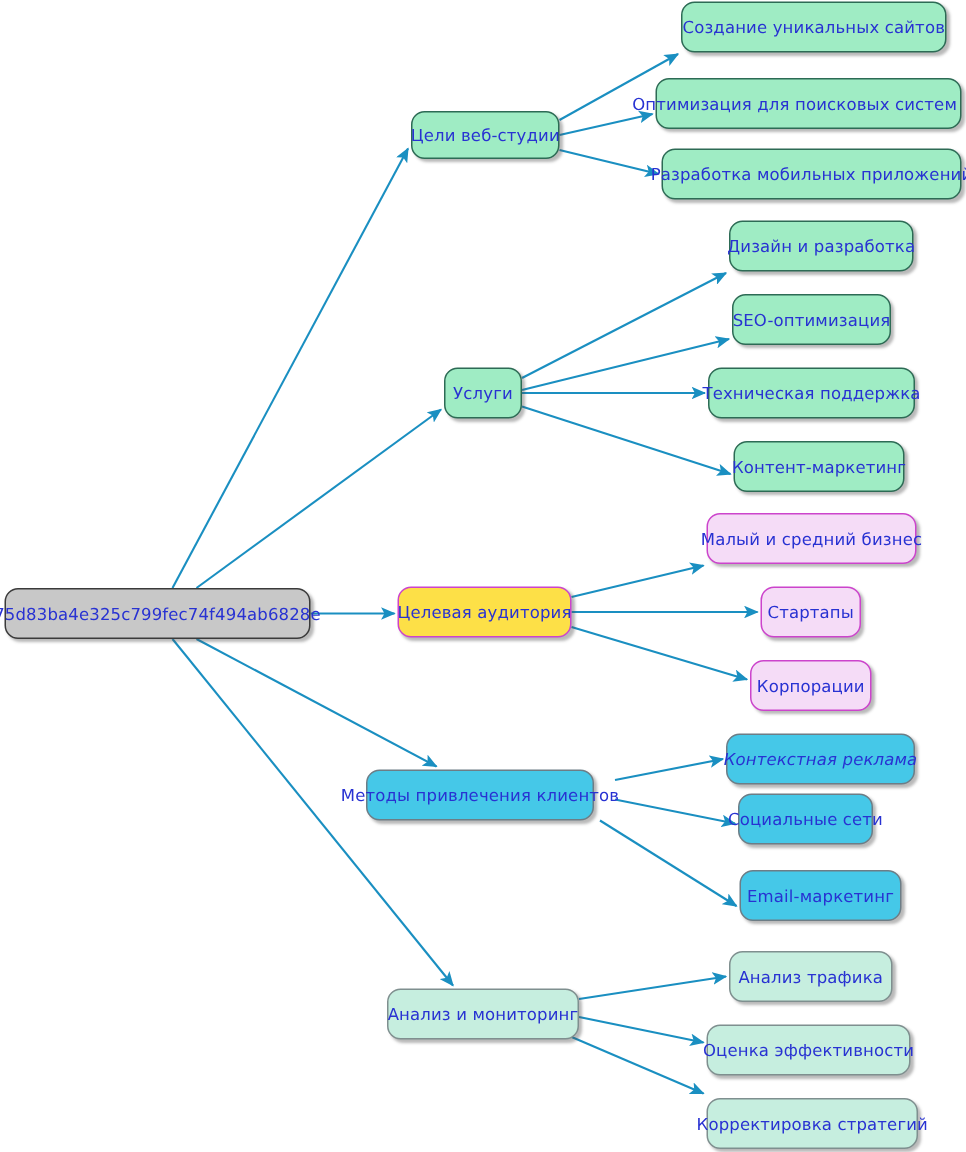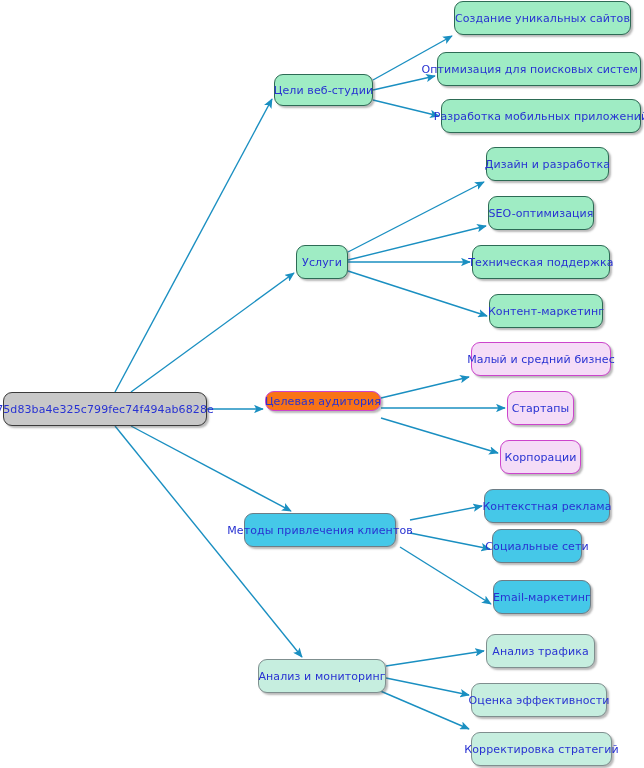--- a/index.html
+++ b/index.html
@@ -104,42 +104,42 @@
       </div>
       <div class="node" style="left: 488px; top: 196px; width: 106px; height: 34px; background: rgb(159, 236, 196); border: 1px solid rgb(45, 107, 85); color: rgb(40, 50, 210);">
         <span class="node-label">SEO-оптимизация</span>
       </div>
       <div class="node" style="left: 472px; top: 245px; width: 138px; height: 34px; background: rgb(159, 236, 196); border: 1px solid rgb(45, 107, 85); color: rgb(40, 50, 210); align-items: center;">
         <span class="node-label">Техническая поддержка</span>
       </div>
       <div class="node" style="left: 489px; top: 294px; width: 114px; height: 34px; background: rgb(159, 236, 196); border: 1px solid rgb(45, 107, 85); color: rgb(40, 50, 210);">
         <span class="node-label">Контент-маркетинг</span>
       </div>
-      <div class="node" style="left: 265px; top: 391px; width: 116px; height: 20px; background: #f97316; border: 1px solid rgb(204, 68, 204); color: rgb(40, 50, 210);">
+      <div class="node" style="left: 265px; top: 391px; width: 116px; height: 34px; background: #fde047; border: 1px solid rgb(204, 68, 204); color: rgb(40, 50, 210);">
         <span class="node-label">Целевая аудитория</span>
       </div>
       <div class="node" style="left: 471px; top: 342px; width: 140px; height: 34px; background: rgb(245, 220, 247); border: 1px solid rgb(204, 68, 204); color: rgb(40, 50, 210);">
         <span class="node-label">Малый и средний бизнес</span>
       </div>
       <div class="node" style="left: 507px; top: 391px; width: 67px; height: 34px; background: rgb(245, 220, 247); border: 1px solid rgb(204, 68, 204); color: rgb(40, 50, 210);">
         <span class="node-label">Стартапы</span>
       </div>
       <div class="node" style="left: 500px; top: 440px; width: 81px; height: 34px; background: rgb(245, 220, 247); border: 1px solid rgb(204, 68, 204); color: rgb(40, 50, 210);">
         <span class="node-label">Корпорации</span>
       </div>
       <div class="node" style="left: 244px; top: 513px; width: 152px; height: 34px; background: rgb(69, 200, 232); border: 1px solid rgb(109, 125, 134); color: rgb(40, 50, 210);">
         <span class="node-label">Методы привлечения клиентов</span>
       </div>
-      <div class="node" style="left: 484px; top: 489px; width: 126px; height: 34px; background: rgb(69, 200, 232); border: 1px solid rgb(109, 125, 134); color: rgb(40, 50, 210);">
+      <div class="node" style="left: 484px; top: 489px; width: 126px; height: 34px; background: rgb(69, 200, 232); border: 1px solid rgb(109, 125, 134); color: rgb(40, 50, 210); font-style: italic;">
         <span class="node-label">Контекстная реклама</span>
       </div>
       <div class="node" style="left: 492px; top: 529px; width: 90px; height: 34px; background: rgb(69, 200, 232); border: 1px solid rgb(109, 125, 134); color: rgb(40, 50, 210);">
         <span class="node-label">Социальные сети</span>
       </div>
-      <div class="node" style="left: 493px; top: 580px; width: 98px; height: 34px; background: rgb(69, 200, 232); border: 1px solid rgb(109, 125, 134); color: rgb(40, 50, 210);">
+      <div class="node" style="left: 493px; top: 580px; width: 108px; height: 34px; background: rgb(69, 200, 232); border: 1px solid rgb(109, 125, 134); color: rgb(40, 50, 210);">
         <span class="node-label">Email-маркетинг</span>
       </div>
       <div class="node" style="left: 258px; top: 659px; width: 128px; height: 34px; background: rgb(198, 238, 223); border: 1px solid rgb(127, 143, 143); color: rgb(40, 50, 210);">
         <span class="node-label">Анализ и мониторинг</span>
       </div>
       <div class="node" style="left: 486px; top: 634px; width: 109px; height: 34px; background: rgb(198, 238, 223); border: 1px solid rgb(127, 143, 143); color: rgb(40, 50, 210); text-align: right;">
         <span class="node-label">Анализ трафика</span>
       </div>
       <div class="node" style="left: 471px; top: 683px; width: 136px; height: 34px; background: rgb(198, 238, 223); border: 1px solid rgb(127, 143, 143); color: rgb(40, 50, 210);">
         <span class="node-label">Оценка эффективности</span>

